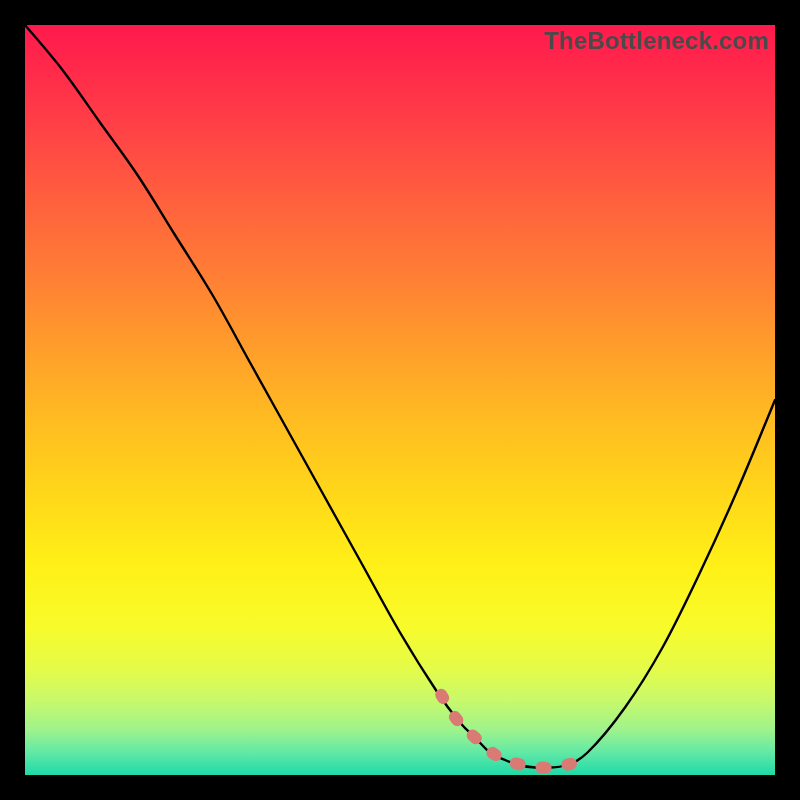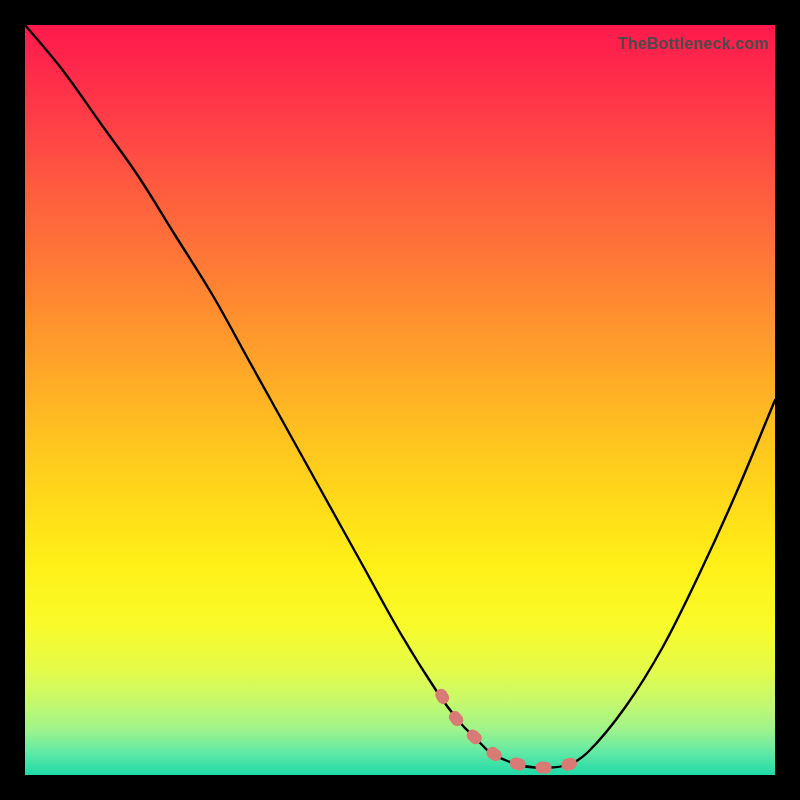--- a/index.html
+++ b/index.html
@@ -38,23 +38,23 @@
       #f8fb2a 80%,
       #e4fb4a 86%,
       #c8f96a 90%,
       #9ef38c 94%,
       #61e9a6 97%,
       #1fd9a8 100%
     );
   }
   .watermark {
     position: absolute;
-    top: 10px;
+    top: 2px;
     right: 6px;
-    font-size: 16px;
+    font-size: 24px;
     font-weight: 600;
     color: #4a4a4a;
     letter-spacing: 0.2px;
     user-select: none;
   }
 </style>
 </head>
 <body>
 
 <div class="frame">

